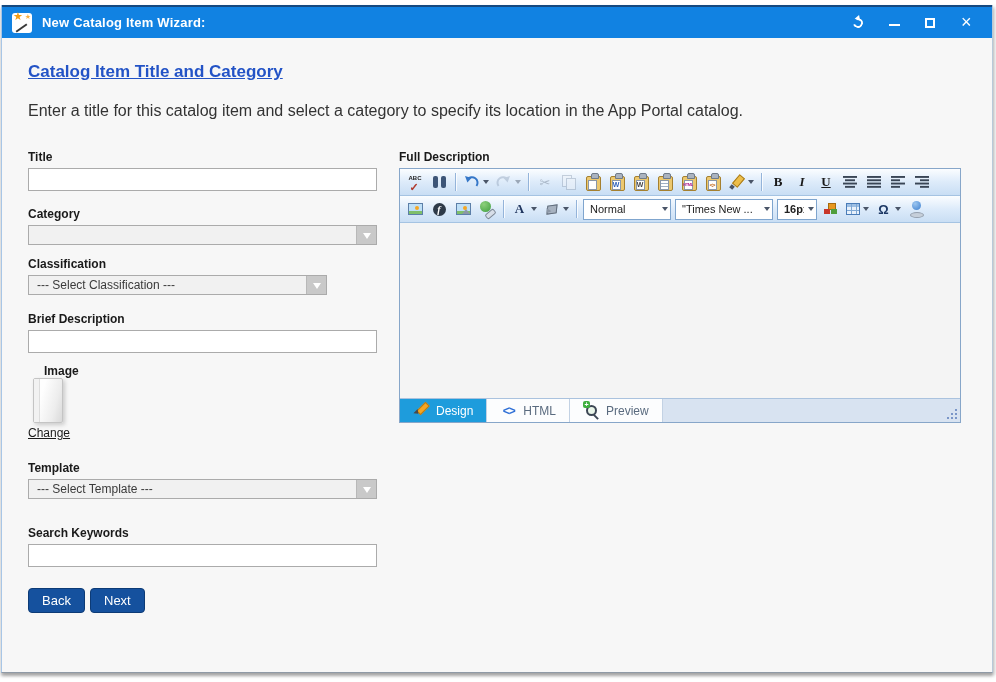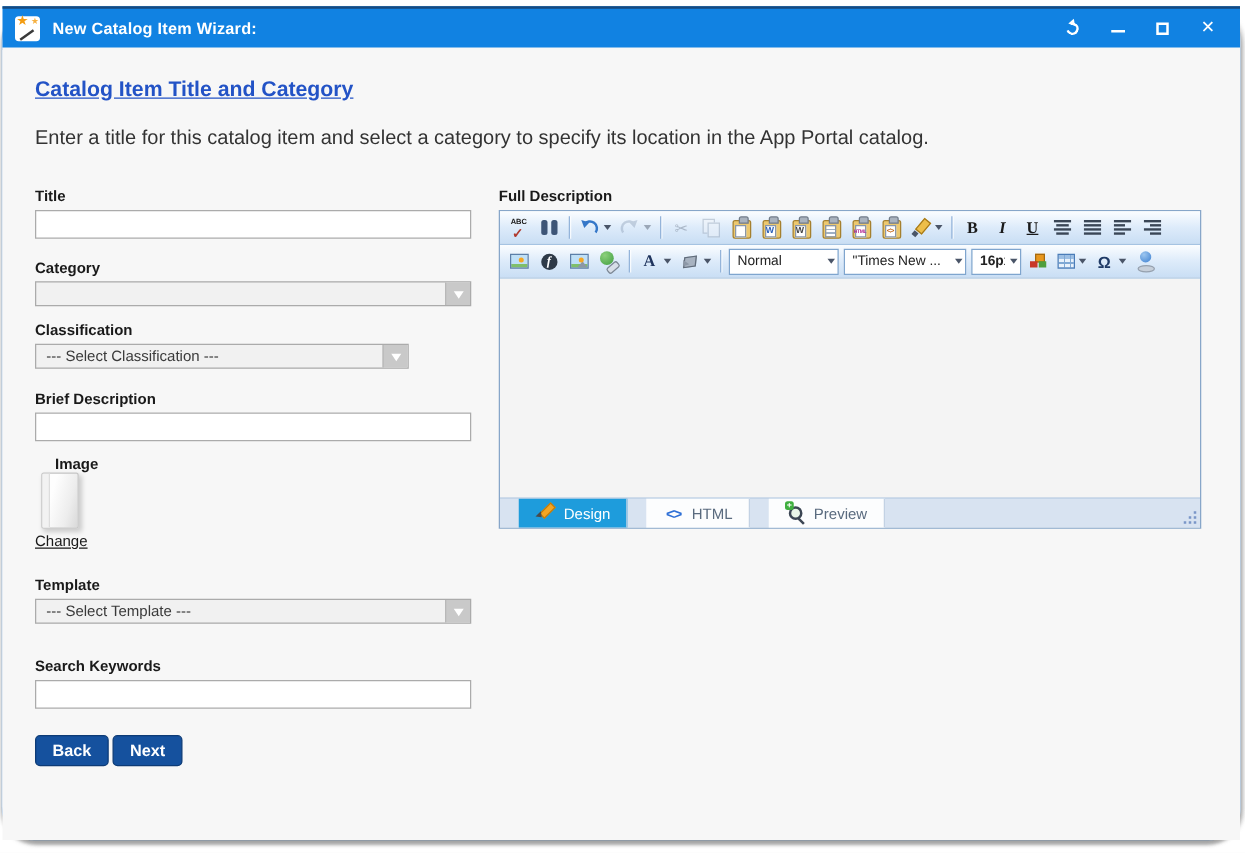--- a/index.html
+++ b/index.html
@@ -2,21 +2,21 @@
 <html style="--c-titlebar: #1182e2; --c-heading: #2353c6; --c-button: #15519e; --c-tab-active: #1e9cdc;"><head>
 <meta charset="utf-8">
 <style>
   html,body{margin:0;padding:0;background:#fff;width:996px;height:682px;overflow:hidden;
     font-family:"Liberation Sans",sans-serif;-webkit-font-smoothing:antialiased;}
   *{box-sizing:border-box;}
 
   
   .window{position:absolute;left:1px;top:5px;width:992px;height:668px;background:#f7f7f7;
     border-left:1px solid #a8c6e6;border-right:1px solid #b9c9d9;border-bottom:1px solid #8f9aa6;
-    box-shadow:0 3px 3px rgba(110,110,110,.55),3px 2px 3px rgba(150,150,150,.25);border-radius:28px;}
+    box-shadow:0 3px 3px rgba(110,110,110,.55),3px 2px 3px rgba(150,150,150,.25);}
   .titlebar{position:absolute;left:0;right:0;top:0;height:33px;background:var(--c-titlebar,#1182e2);
     border-top:2px solid #16497f;display:flex;align-items:center;padding:0 10px;}
   .app-icon{width:20px;height:20px;background:#fff;border-radius:3px;position:relative;margin-right:10px;flex:0 0 auto;}
   .app-icon::before{content:"★";position:absolute;left:1px;top:-3px;font-size:11px;color:#f39c12;}
   .app-icon::after{content:"★";position:absolute;right:1px;top:0px;font-size:7px;color:#f5b041;}
   .app-icon .wand{position:absolute;left:3px;bottom:4px;width:13px;height:2px;background:#3a3a3a;transform:rotate(-35deg);}
   .title-text{color:#fff;font-weight:700;font-size:13px;letter-spacing:.2px;}
   .win-controls{margin-left:auto;display:flex;align-items:center;gap:20px;padding-right:8px;}
   .wc{width:16px;height:16px;display:flex;align-items:center;justify-content:center;cursor:pointer;}
   .ic-refresh{width:10px;height:10px;border:2px solid #fff;border-radius:50%;border-left-color:transparent;
@@ -38,21 +38,21 @@
   .dd{position:absolute;height:20px;background:#f1f1f1;border:1px solid #ababab;display:flex;align-items:stretch;cursor:default;}
   .dd-val{flex:1;display:flex;align-items:center;padding:0 8px;font-size:12px;color:#3a3a3a;}
   .dd-btn{width:20px;background:#c9c9c9;border-left:1px solid #b8b8b8;display:flex;align-items:center;justify-content:center;}
   .dd-btn::after{content:"";border:4px solid transparent;border-top:6px solid #fff;margin-top:5px;}
   .soft-box{position:absolute;left:31px;top:338px;width:30px;height:45px;border-radius:2px;
     background:linear-gradient(105deg,#fefefe 30%,#ededed 72%,#d9d9d9);border:1px solid #c4c4c4;
     box-shadow:2px 2px 4px rgba(0,0,0,.18);}
   .soft-box::before{content:"";position:absolute;left:0;top:0;bottom:0;width:5px;background:#f2f2f2;border-right:1px solid #ddd;}
   .chg{position:absolute;left:26px;top:386px;font-size:12px;color:#1a1a1a;text-decoration:underline;cursor:pointer;}
   .btn{position:absolute;height:25px;background:var(--c-button,#15519e);border:1px solid #0d3b76;border-radius:4px;
-    color:#fff;font-weight:700;font-size:13px;padding:0 13px;font-family:"Liberation Sans",sans-serif;cursor:pointer;}
+    color:#fff;font-weight:400;font-size:13px;padding:0 13px;font-family:"Liberation Sans",sans-serif;cursor:pointer;}
 
   
   .editor{position:absolute;left:397px;top:128px;width:562px;height:255px;border:1px solid #87a6c9;
     display:flex;flex-direction:column;background:#f4f4f4;}
   .trow{flex:0 0 27px;display:flex;align-items:center;padding:0 3px;
     background:linear-gradient(180deg,#fbfdff,#ddebfa 50%,#c9def4);border-bottom:1px solid #a5c3e2;}
   .tbtn{display:inline-flex;align-items:center;justify-content:center;min-width:22px;height:22px;margin:0 1px;
     border:0;background:transparent;padding:0 2px;border-radius:2px;cursor:pointer;}
   .tbtn.dis{opacity:.45;cursor:default;}
   .tsep{width:1px;height:18px;background:#94b4da;box-shadow:1px 0 0 rgba(255,255,255,.8);margin:0 4px;display:inline-block;}
@@ -61,21 +61,21 @@
   .tselect{height:21px;background:#fff;border:1px solid #7fa5ce;display:inline-flex;align-items:center;
     margin:0 2px;padding:0 2px 0 6px;cursor:pointer;}
   .tsel-val{flex:1;font-size:11px;color:#222;white-space:nowrap;overflow:hidden;}
   .tselect .car{margin-left:4px;}
   .tselect[data-name="paragraph-style-select"]{width:88px;}
   .tselect[data-name="font-name-select"]{width:98px;}
   .tselect[data-name="font-size-select"]{width:40px;font-weight:bold;}
   .ed-body{flex:1;background:#f4f4f4;border-bottom:1px solid #aac2de;cursor:text;}
   .tabbar{flex:0 0 23px;background:#d8e3f1;display:flex;align-items:stretch;position:relative;}
   .tab{display:flex;align-items:center;gap:6px;padding:0 13px;font-size:12px;color:#5a6b7f;
-    background:#fcfdfe;border-right:1px solid #c3d2e4;cursor:pointer;margin-left:15px;}
+    background:#fcfdfe;border-right:1px solid #c3d2e4;cursor:pointer;}
   .tab.active{background:var(--c-tab-active,#1e9cdc);color:#fff;}
   .grip{position:absolute;right:3px;bottom:3px;width:11px;height:11px;cursor:nwse-resize;}
   .grip::before{content:"";position:absolute;right:0;bottom:0;width:2px;height:2px;background:#7a96c8;
     box-shadow:-4px 0 0 #7a96c8,-8px 0 0 #7a96c8,0 -4px 0 #7a96c8,-4px -4px 0 #7a96c8,0 -8px 0 #7a96c8;}
 
   
   .gi{display:inline-flex;align-items:center;justify-content:center;width:17px;height:17px;position:relative;
       font-family:"Liberation Sans",sans-serif;font-style:normal;}
   .g-spell em{font-style:normal;font-weight:700;font-size:6px;line-height:6px;color:#1a1a1a;position:absolute;top:1px;left:0;right:0;text-align:center;}
   .g-spell b{position:absolute;bottom:-1px;left:3px;color:#b03a2e;font-size:11px;line-height:10px;}

